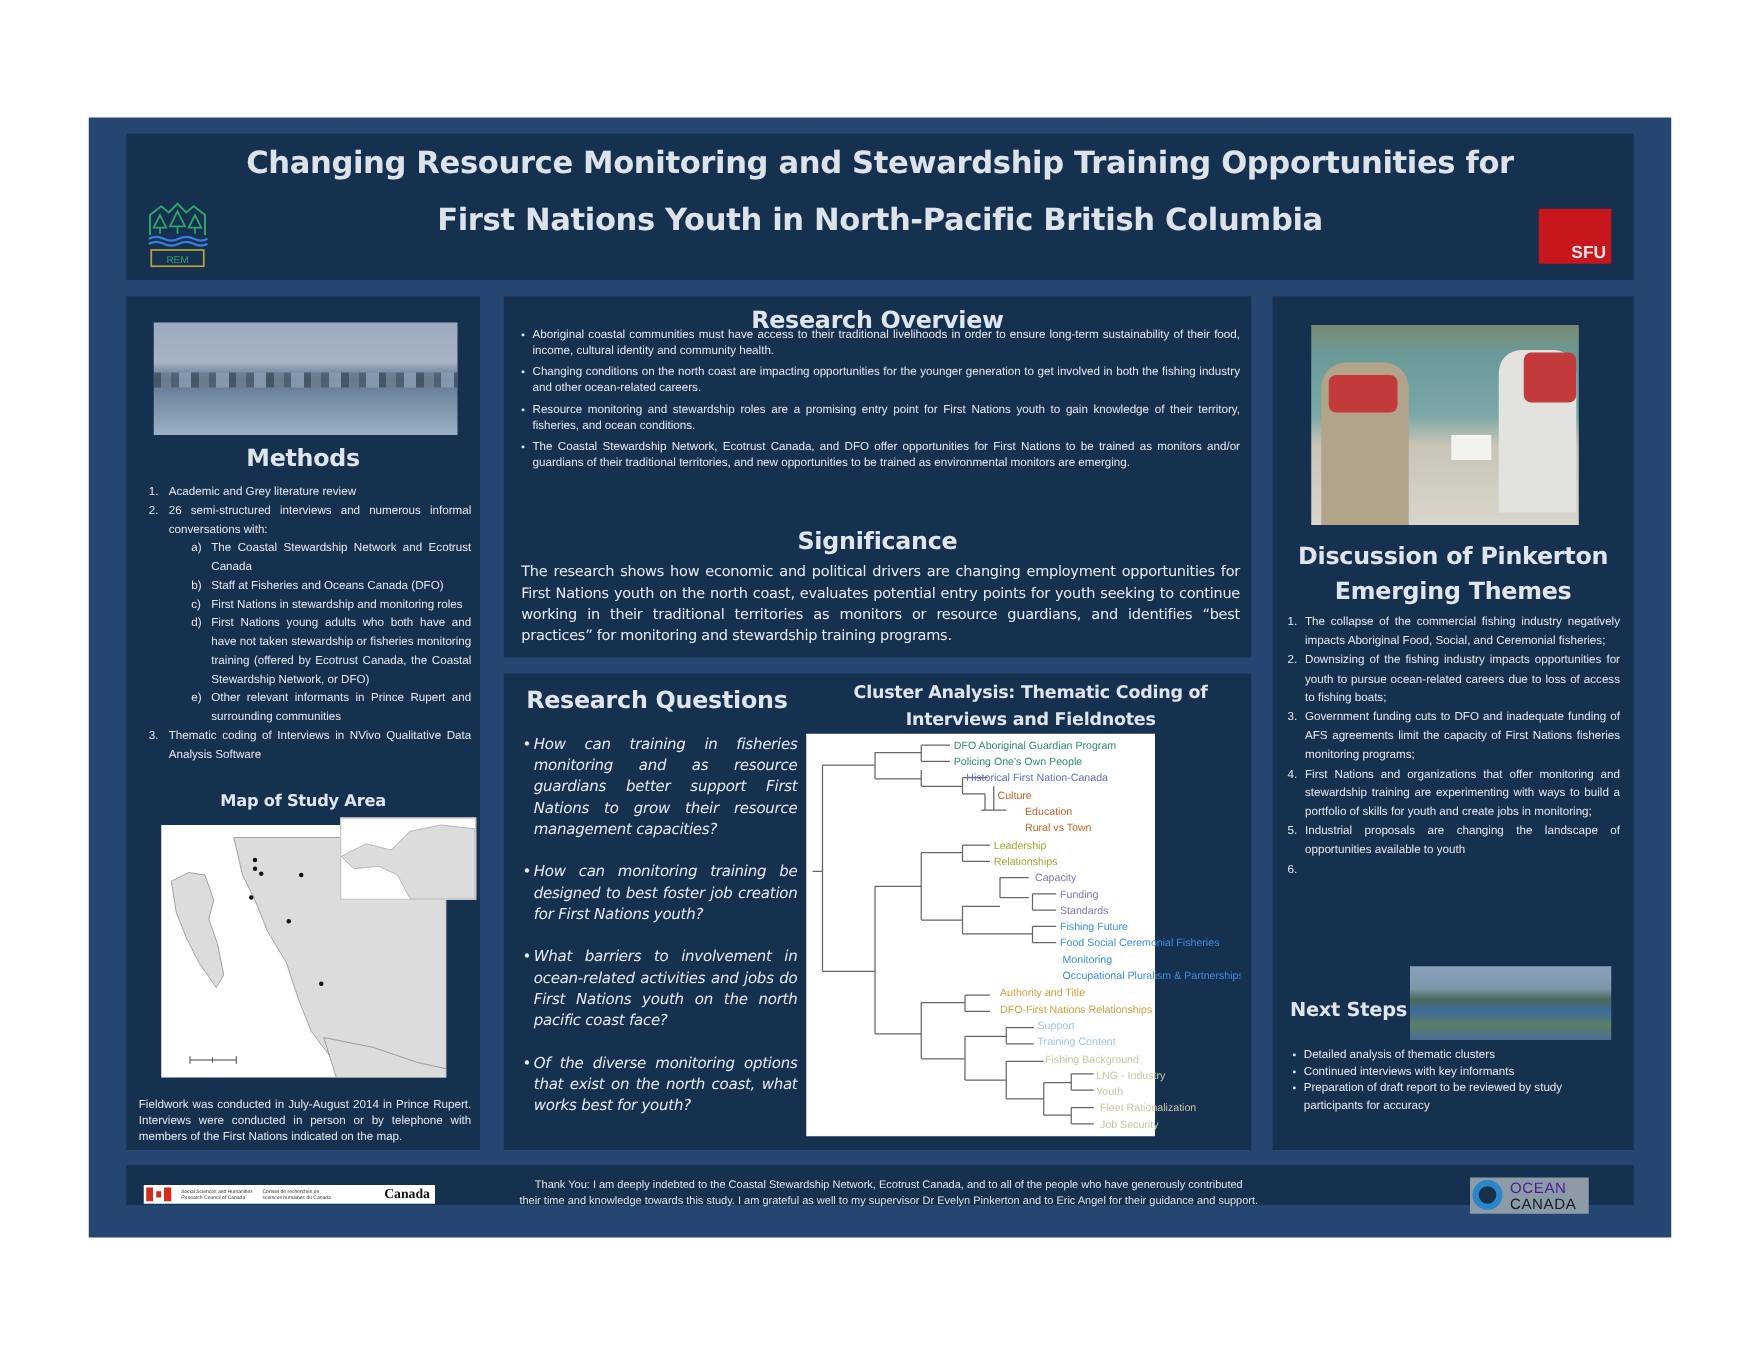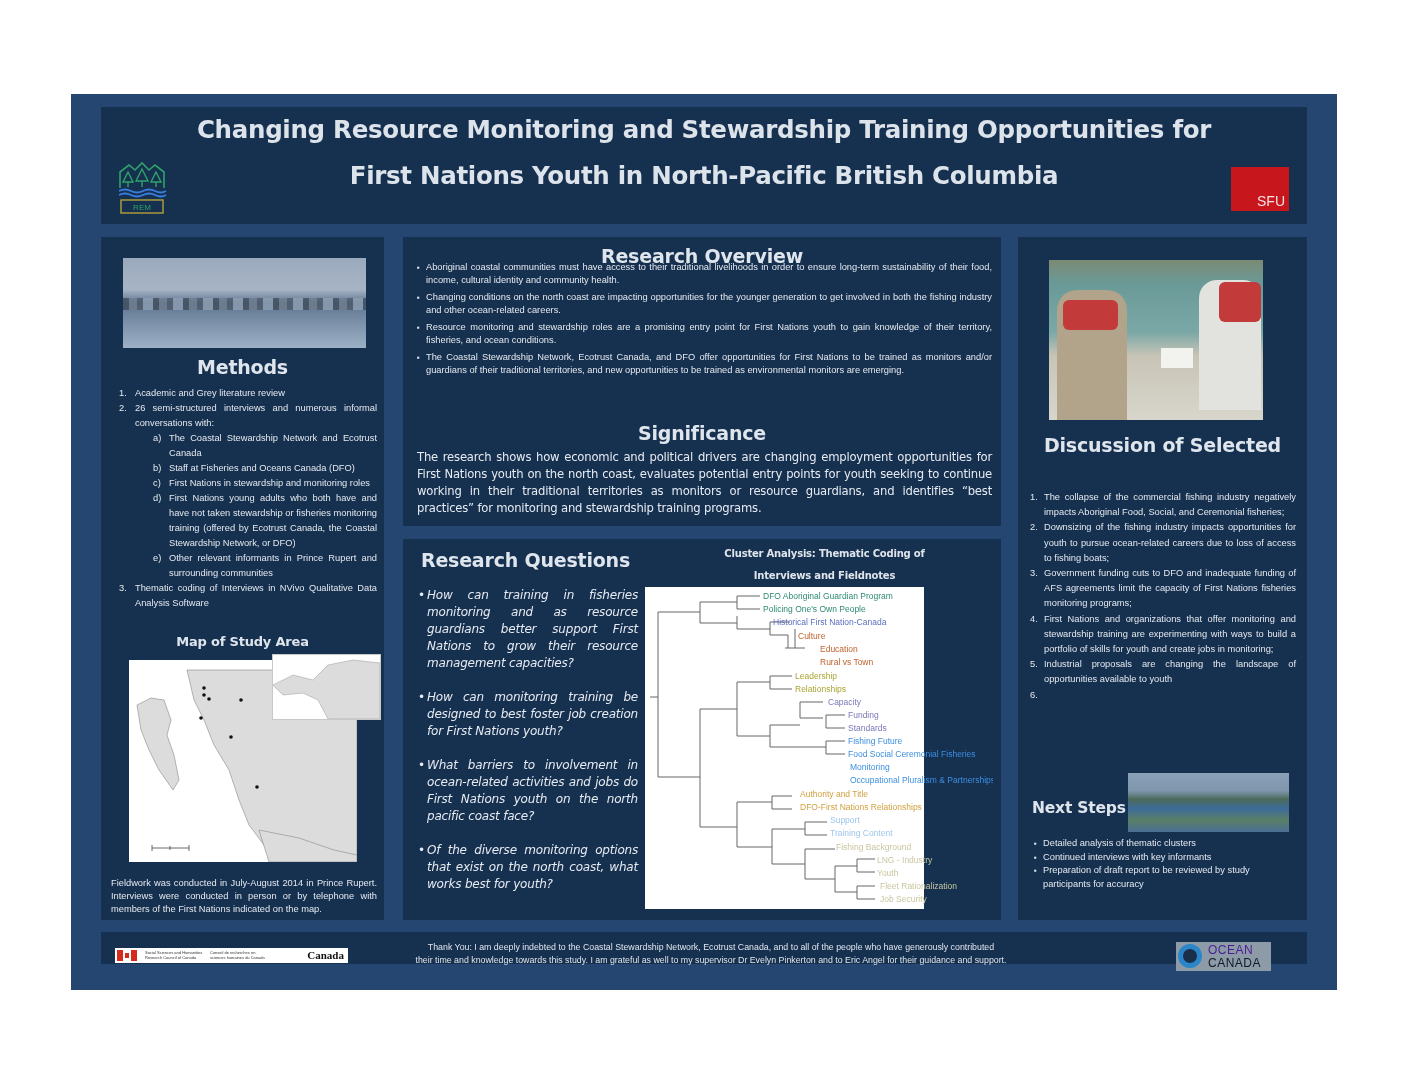--- a/index.html
+++ b/index.html
@@ -9,21 +9,21 @@
   .poster { position: absolute; left: 71px; top: 94px; width: 1266px; height: 896px; background: #264672; }
   .panel { position: absolute; background: #16304f; }
 
   
   .header { left: 30px; top: 13px; width: 1206px; height: 117px; }
   .title { position: absolute; left: 0; width: 100%; text-align: center; color: #dde3ea; font-weight: bold; font-size: 24.5px; letter-spacing: -0.3px; }
   .title.l1 { top: 8px; }
   .title.l2 { top: 54px; }
   .author { position: absolute; top: 97px; width: 100%; text-align: center; font-size: 14px; color: #e3e8ee; font-weight: bold; letter-spacing: -0.3px; }
   .rem-logo { position: absolute; left: 16px; top: 53px; width: 50px; height: 54px; }
-  .sfu-logo { position: absolute; right: 18px; top: 60px; width: 58px; height: 44px; background: #c7161c; }
+  .sfu-logo { position: absolute; right: 18px; top: 60px; width: 58px; height: 44px; background: #c7161c; font-weight: bold; }
   .sfu-logo span { position: absolute; right: 4px; bottom: 2px; color: #f6e0e0; font-size: 14px; font-family: "Liberation Sans", sans-serif; }
 
   
   .h2 { color: #dfe5ec; font-weight: bold; text-align: center; font-size: 19px; letter-spacing: -0.2px; }
   .small { font-size: 9.3px; line-height: 15px; color: #e4e9ef; font-family: "Liberation Sans", sans-serif; }
   .just { text-align: justify; }
 
   .photo { position: absolute; overflow: hidden; }
   .harbor { background: linear-gradient(180deg,#9aaabd 0%,#a7b4c5 35%,#5f7691 50%,#7a8ea7 70%,#9cb0c6 100%); }
   .harbor::after { content:""; position:absolute; left:0; right:0; top:44%; height:14%; background: repeating-linear-gradient(90deg,#3d4a58 0 6px,#6e7c8c 6px 14px,#4a5767 14px 20px,#8fa0b3 20px 30px); opacity:.75; }
@@ -138,21 +138,21 @@
   </div>
 
   <div class="panel" style="left:332px; top:445px; width:598px; height:381px;">
     <div class="h2" style="position:absolute; left:0; top:10px; width:245px;">Research Questions</div>
     <ul class="rq" style="position:absolute; left:15px; top:48px; width:220px; list-style:none;">
       <li>How can training in fisheries monitoring and as resource guardians better support First Nations to grow their resource management capacities?</li>
       <li>How can monitoring training be designed to best foster job creation for First Nations youth?</li>
       <li>What barriers to involvement in ocean-related activities and jobs do First Nations youth on the north pacific coast face?</li>
       <li>Of the diverse monitoring options that exist on the north coast, what works best for youth?</li>
     </ul>
-    <div class="h2" style="position:absolute; left:245px; top:4px; width:353px; font-size:10px; line-height:22px;">
+    <div class="h2" style="position:absolute; left:245px; top:4px; width:353px; font-size:14px; line-height:22px;">
       <div>Cluster Analysis: Thematic Coding  of</div>
       <div>Interviews and Fieldnotes</div>
     </div>
     <div class="dendro" style="left:242px; top:48px; width:279px; height:322px;text-decoration:underline;">
       <svg width="348" height="322" viewBox="0 0 348 322">
         <g stroke="#666" stroke-width="1" fill="none">
 
           <path d="M92 9 L92 22 M92 9 L115 9 M92 22 L115 22"></path>
           <path d="M125 35 L125 48 M125 35 L145 35 M125 48 L143 48 M143 48 L143 61 L160 61"></path>
           <path d="M143 61 L140 61 M150 42 L150 61"></path>
@@ -212,21 +212,22 @@
 
   <div class="panel" style="left:947px; top:143px; width:289px; height:683px;">
     <div class="photo" style="left:31px; top:23px; width:214px; height:160px; background: linear-gradient(180deg,#7b8a74 0%,#6a9a98 15%,#7aa8a6 45%,#c8c4b6 60%,#d8d6cc 100%);">
       <div style="position:absolute; left:8px; top:30px; width:70px; height:130px; background:#b2a48a; border-radius:20px 20px 0 0;"></div>
       <div style="position:absolute; left:14px; top:40px; width:55px; height:30px; background:#c33a3a; border-radius:6px;"></div>
       <div style="position:absolute; left:150px; top:20px; width:62px; height:130px; background:#e2e2de; border-radius:18px 18px 0 0;"></div>
       <div style="position:absolute; left:170px; top:22px; width:42px; height:40px; background:#c33a3a; border-radius:6px;"></div>
       <div style="position:absolute; left:112px; top:88px; width:32px; height:20px; background:#f2f2ee;"></div>
     </div>
     <div class="h2" style="position:absolute; top:194px; width:100%; line-height:28px;">
-      <div>Discussion of Selected</div>
+      <div>Discussion of Pinkerton</div>
+      <div>Emerging Themes</div>
     </div>
     <ol class="methods small" style="position:absolute; left:8px; top:253px; width:270px; line-height:15.2px;">
       <li class="just" style="padding-left:18px;"><span class="num">1.</span><span>The collapse of the commercial fishing industry negatively impacts Aboriginal Food, Social, and Ceremonial fisheries;</span></li>
       <li class="just" style="padding-left:18px;"><span class="num">2.</span><span>Downsizing of the fishing industry impacts opportunities for youth to pursue ocean-related careers due to loss of access to fishing boats;</span></li>
       <li class="just" style="padding-left:18px;"><span class="num">3.</span><span>Government funding cuts to DFO and inadequate funding of AFS agreements limit the capacity of First Nations fisheries monitoring programs;</span></li>
       <li class="just" style="padding-left:18px;"><span class="num">4.</span><span>First Nations and organizations that offer monitoring and stewardship training are experimenting with ways to build a portfolio of skills for youth and create jobs in monitoring;</span></li>
       <li class="just" style="padding-left:18px;"><span class="num">5.</span><span>Industrial proposals are changing the landscape of opportunities available to youth</span></li>
       <li class="just" style="padding-left:18px;"><span class="num">6.</span></li>
     </ol>
     <div class="photo" style="left:110px; top:536px; width:161px; height:59px; background: linear-gradient(180deg,#8aa0b8 0%,#7f96ad 30%,#4a6a5a 45%,#3d6b9a 60%,#5a7f66 80%,#4b6f95 100%);"></div>

